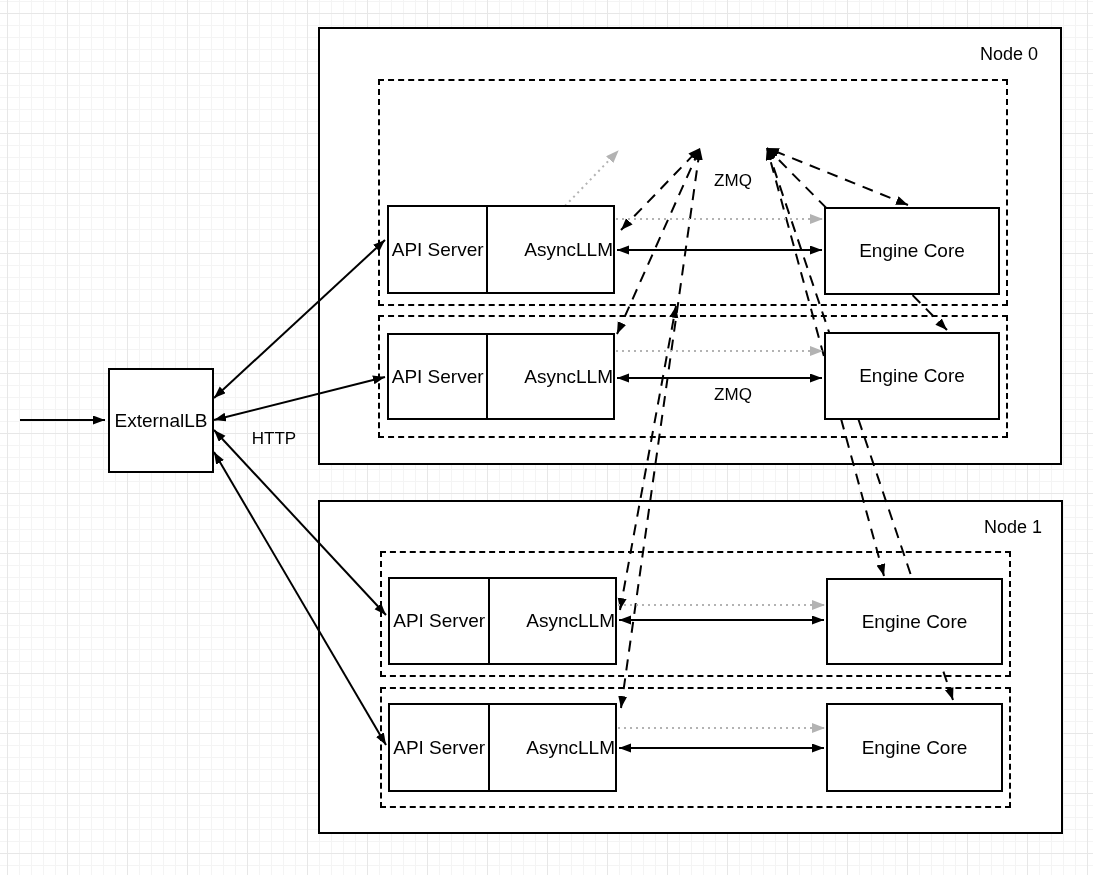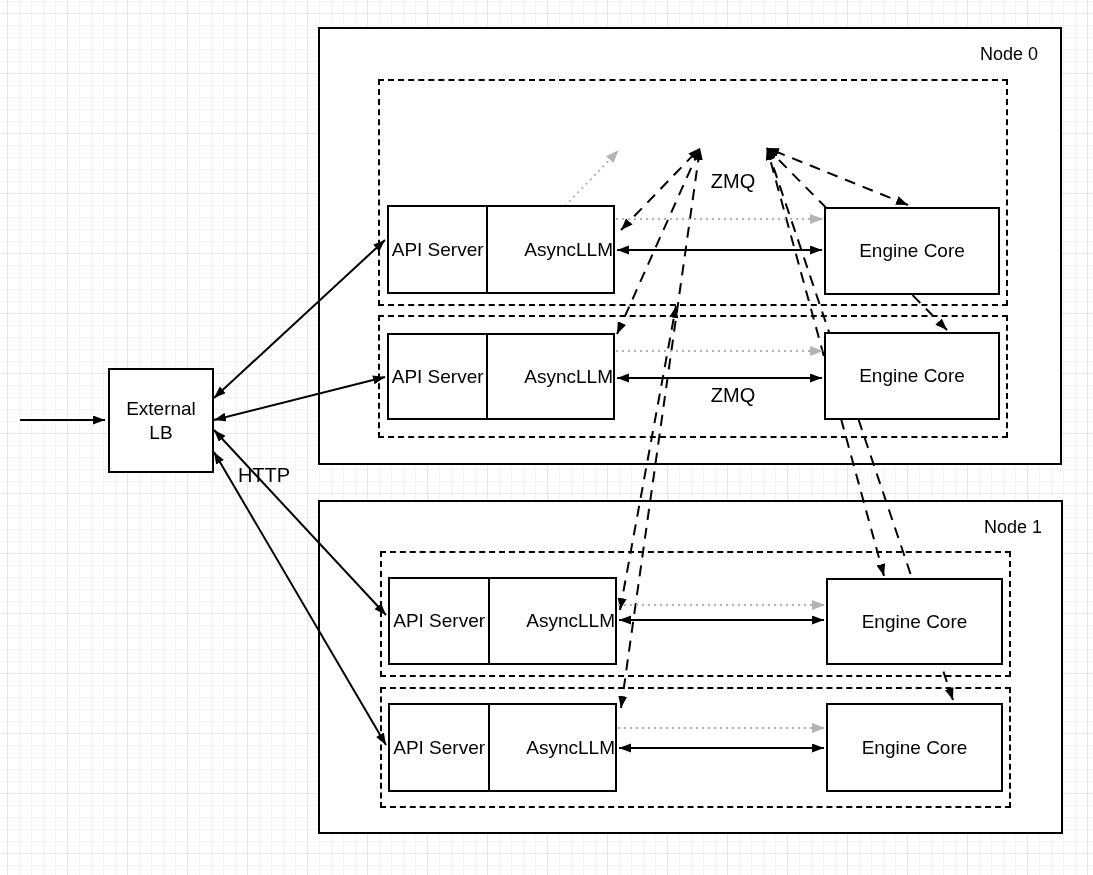--- a/index.html
+++ b/index.html
@@ -72,26 +72,26 @@
     white-space: nowrap;
   }
   .split-box .cell-left {
     width: 123px;
     border-right: 2px solid #000000;
   }
   .split-box .cell-right { flex: 1; margin-left: 36px; }
   .edge-label {
     position: absolute;
     transform: translate(-50%, -50%);
-    font-size: 20px;
+    font-size: 17px;
     color: #000000;
     white-space: nowrap;
     z-index: 5;
   }
-  .lb-lines { display: flex; flex-direction: column; }
+  .lb-lines { display: flex; }
 </style>
 </head>
 <body>
 
 <div class="canvas">
 
   <div class="node-outer" style="left:318px; top:27px; width:744px; height:438px;"></div>
   <div class="node-label" style="left:980px; top:44px;">Node 0</div>
 
   <div class="node-outer" style="left:318px; top:500px; width:745px; height:334px;"></div>
@@ -175,17 +175,17 @@
 
   <div class="shape split-box" style="left:388px; top:703px; width:229px; height:89px;">
     <div class="cell cell-left">API Server</div>
     <div class="cell cell-right">AsyncLLM</div>
   </div>
 
   <div class="shape" style="left:826px; top:703px; width:177px; height:89px;">
     <span>Engine Core</span>
   </div>
 
-  <div class="edge-label" style="left:264px; top:439px;margin-top:36px;">HTTP</div>
+  <div class="edge-label" style="left:274px; top:439px;">HTTP</div>
   <div class="edge-label" style="left:733px; top:181px;">ZMQ</div>
   <div class="edge-label" style="left:733px; top:395px;">ZMQ</div>
 
 </div>
 
 </body></html>

